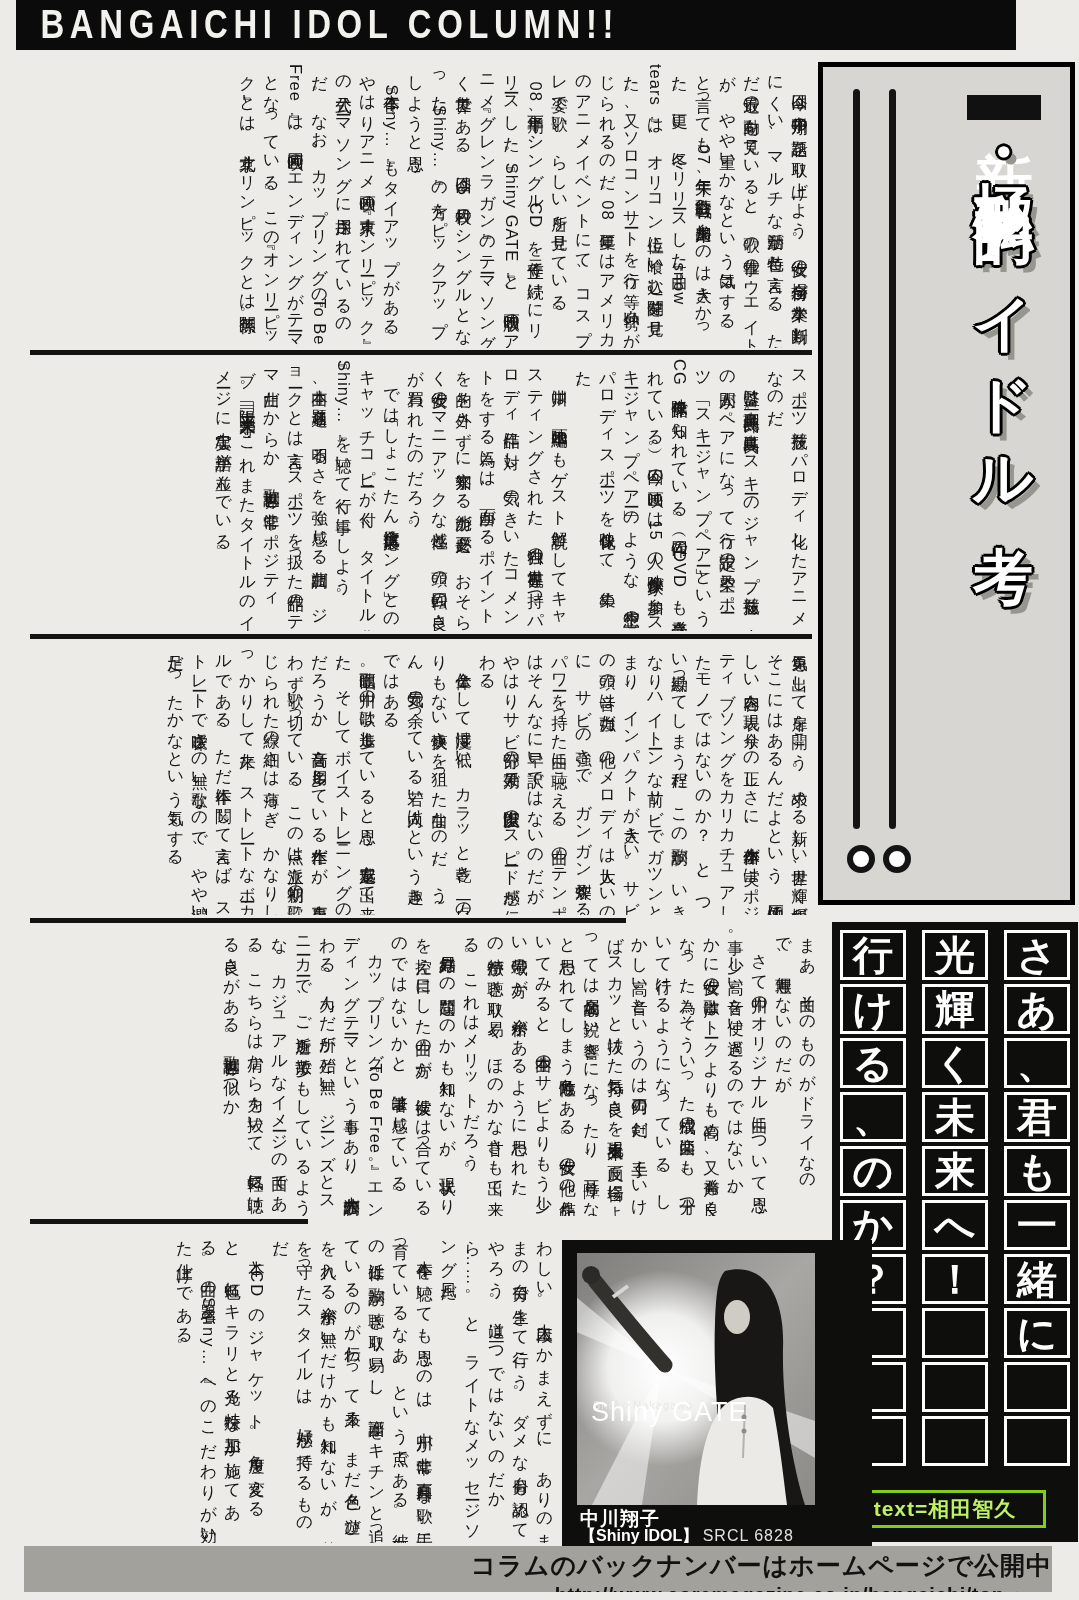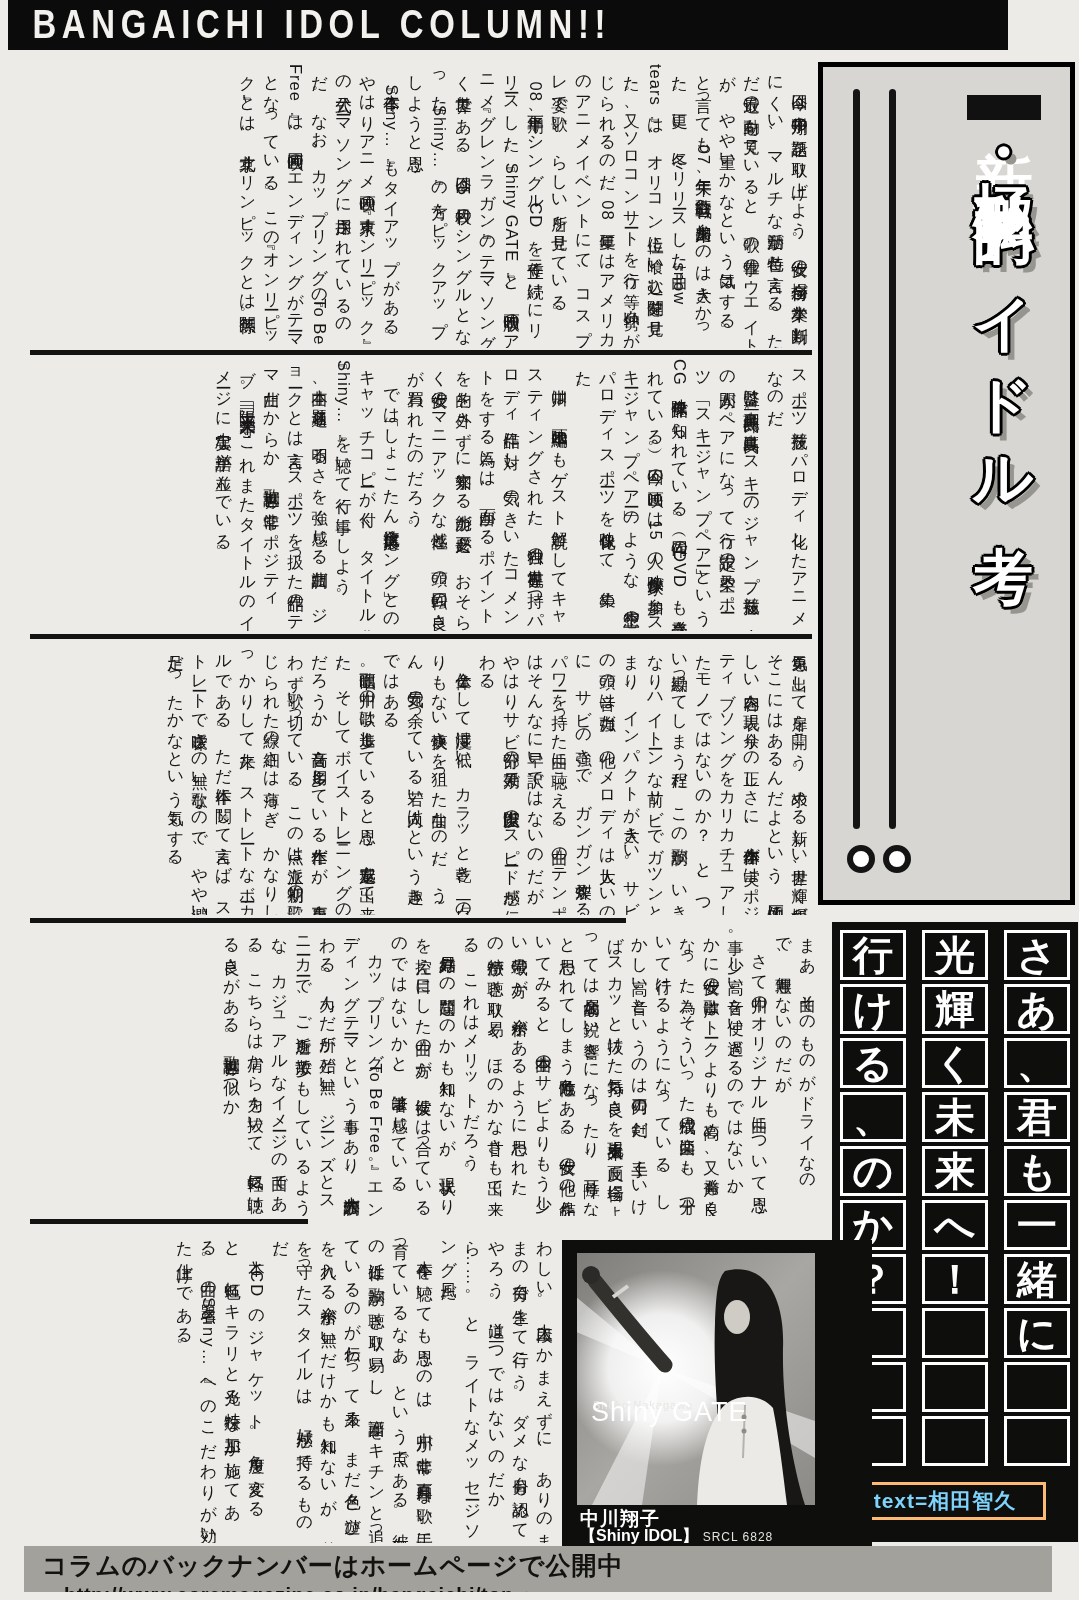--- a/index.html
+++ b/index.html
@@ -4,21 +4,21 @@
 <style>
   html,body{margin:0;padding:0;}
   body{
     width:1079px;height:1600px;position:relative;overflow:hidden;
     background:var(--paper,#edebe7);
     font-family:"Liberation Sans","DejaVu Sans",sans-serif;
     color:var(--ink,#1a1a1a);
   }
   
   .top-banner{
-    position:absolute;left:8px;top:0;width:1000px;height:50px;
+    position:absolute;left:16px;top:0;width:1000px;height:50px;
     background:var(--banner_black,#0b0b0b);overflow:hidden;
   }
   .top-banner .btxt{
     display:inline-block;color:#f2f1ee;font-weight:bold;font-size:35px;
     letter-spacing:6px;line-height:48px;padding-left:26px;
     transform:scaleY(1.18) scaleX(.94);transform-origin:left center;white-space:nowrap;
   }
   
   .vband{
     position:absolute;writing-mode:vertical-rl;text-orientation:mixed;
@@ -63,40 +63,40 @@
   }
   .headline-cols{display:flex;flex-direction:row-reverse;justify-content:space-between;}
   .hcol{display:flex;flex-direction:column;}
   .hbox{
     width:60px;height:44px;border:3px solid #fff;margin-bottom:4px;
     display:flex;align-items:center;justify-content:center;
     font-family:"Liberation Serif","DejaVu Serif",serif;font-weight:bold;
     font-size:40px;color:#fff;box-sizing:content-box;
   }
   .credit-box{
-    position:absolute;left:12px;bottom:22px;width:196px;height:32px;
-    border:3px solid #fdba74;display:flex;align-items:center;justify-content:center;
-    color:#7dd3fc;font-weight:bold;font-size:21px;letter-spacing:1px;
+    position:absolute;left:12px;bottom:14px;width:196px;height:32px;
+    border:3px solid #84cc16;display:flex;align-items:center;justify-content:center;
+    color:#bef264;font-weight:bold;font-size:21px;letter-spacing:1px;
   }
   
   .cd-panel{
     position:absolute;left:562px;top:1240px;width:310px;height:308px;
     background:var(--panel_black,#0e0e0c);
   }
   .cd-cover{position:absolute;left:15px;top:13px;width:238px;height:252px;overflow:hidden;background:#9a9996;}
   .cd-cover svg{display:block;width:100%;height:100%;}
   .cover-artist{position:absolute;left:16px;top:146px;font-size:11px;color:#e9e7e3;letter-spacing:1px;}
   .cover-title{position:absolute;left:14px;top:144px;font-size:27px;color:#ffffff;letter-spacing:1px;}
   .cd-name{position:absolute;left:18px;top:266px;color:#ffffff;font-size:19px;font-weight:bold;letter-spacing:1px;}
   .cd-line2{position:absolute;left:18px;top:286px;color:#fff;font-size:16px;font-weight:bold;white-space:nowrap;}
-  .cd-line2 .cat{font-size:12px;font-weight:normal;letter-spacing:1px;color:#e5e3df;}
+  .cd-line2 .cat{font-size:16px;font-weight:normal;letter-spacing:1px;color:#e5e3df;}
   
   .footer-banner{
     position:absolute;left:24px;top:1546px;width:1028px;height:46px;
-    background:var(--footer_gray,#a2a19c);color:#121210;overflow:hidden;
+    background:var(--footer_gray,#a2a19c);color:#121210;overflow:hidden;text-align:right;
   }
   .footer-line1{font-size:25px;font-weight:bold;padding:3px 0 0 18px;letter-spacing:1px;}
   .footer-line2{font-size:20px;font-weight:bold;padding:0 0 0 40px;letter-spacing:.5px;}
 </style>
 </head>
 <body>
 
 <div class="top-banner">
   <span class="btxt">BANGAICHI IDOL COLUMN!!</span>
 </div>

